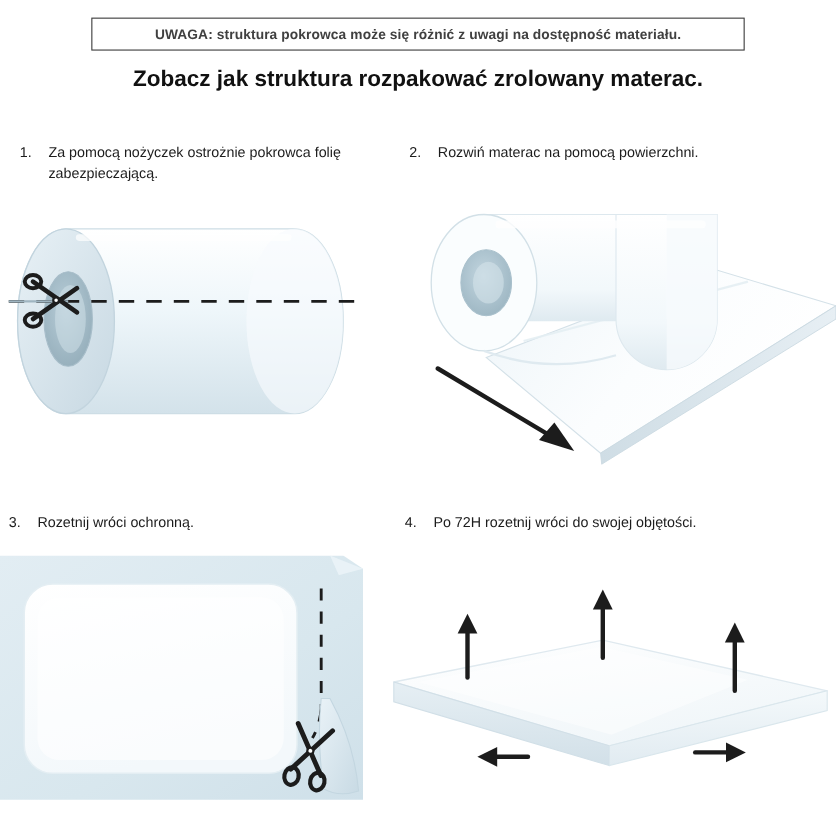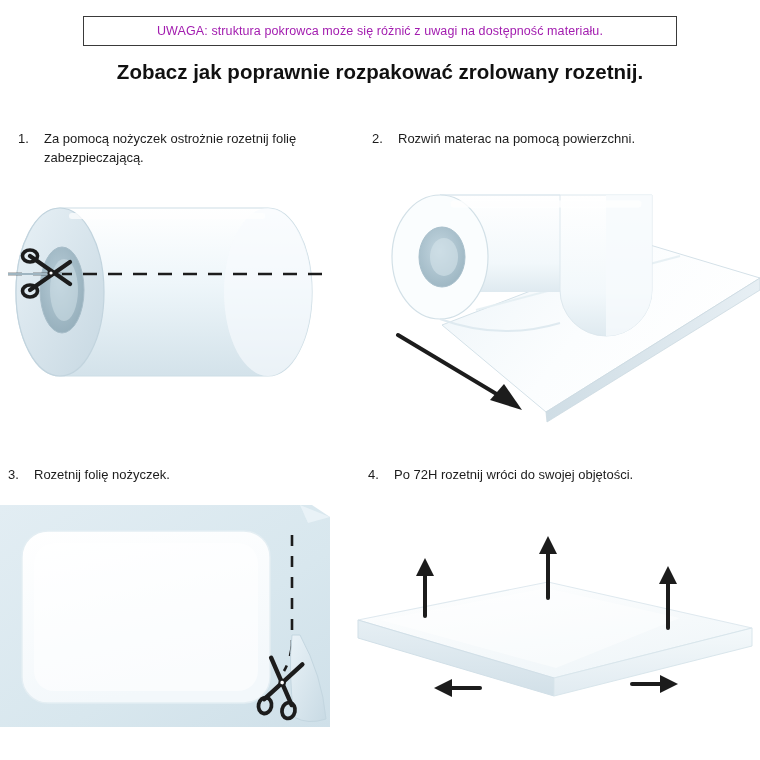--- a/index.html
+++ b/index.html
@@ -25,23 +25,23 @@
     height: 30px;
     border: 1px solid #3a3a3a;
     box-sizing: border-box;
     display: flex;
     align-items: center;
     justify-content: center;
     background: #ffffff;
   }
   .notice-text {
     font-size: 12.5px;
-    font-weight: normal;
+    font-weight: bold;
     letter-spacing: 0.1px;
-    color: #a21caf;
+    color: #404040;
     text-align: center;
   }
 
   
   .headline {
     position: absolute;
     left: 0;
     top: 60px;
     width: 760px;
     text-align: center;
@@ -80,35 +80,35 @@
 
   svg { display: block; }
 </style>
 </head>
 <body>
 
 <div class="notice">
   <span class="notice-text">UWAGA: struktura pokrowca może się różnić z uwagi na dostępność materiału.</span>
 </div>
 
-<div class="headline">Zobacz jak poprawnie rozpakować zrolowany rozetnij.</div>
+<div class="headline">Zobacz jak struktura rozpakować zrolowany materac.</div>
 
 <div class="caption" id="cap1">
   <span class="num">1.</span>
-  <span class="txt">Za pomocą nożyczek ostrożnie rozetnij folię zabezpieczającą.</span>
+  <span class="txt">Za pomocą nożyczek ostrożnie pokrowca folię zabezpieczającą.</span>
 </div>
 
 <div class="caption" id="cap2">
   <span class="num">2.</span>
   <span class="txt">Rozwiń materac na pomocą powierzchni.</span>
 </div>
 
 <div class="caption" id="cap3">
   <span class="num">3.</span>
-  <span class="txt">Rozetnij folię nożyczek.</span>
+  <span class="txt">Rozetnij wróci ochronną.</span>
 </div>
 
 <div class="caption" id="cap4">
   <span class="num">4.</span>
   <span class="txt">Po 72H rozetnij wróci do swojej objętości.</span>
 </div>
 
 <div class="panel" id="panel1">
   <svg width="350" height="210" viewBox="0 0 350 210" xmlns="http://www.w3.org/2000/svg">
     <defs>

